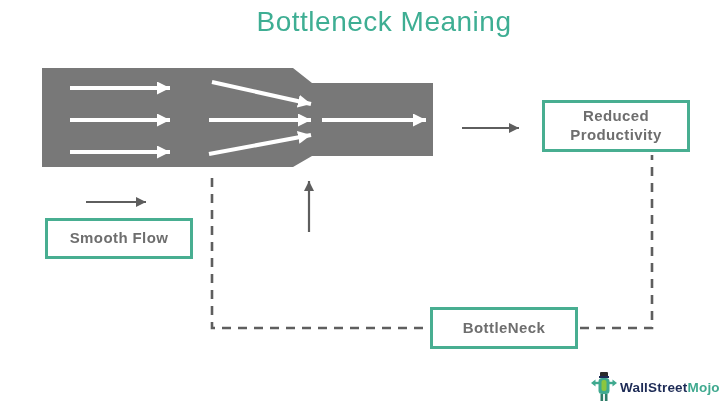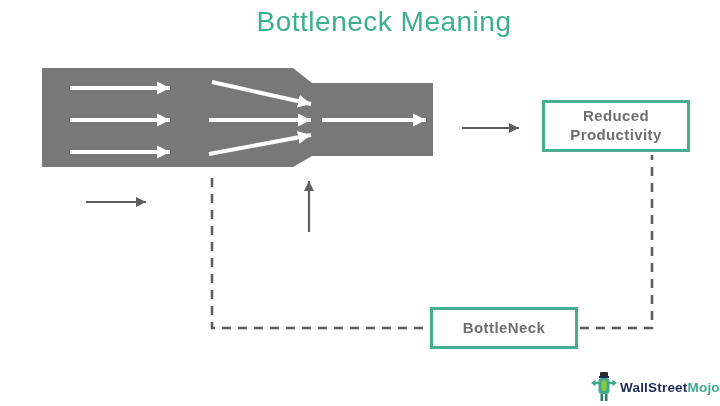--- a/index.html
+++ b/index.html
@@ -103,20 +103,23 @@
     <line x1="322" y1="120" x2="426" y2="120" stroke="var(--flow-white, #fff)" stroke-width="4" marker-end="url(#whiteHead)"></line>
 
     <line x1="86" y1="202" x2="146" y2="202" stroke="var(--connector-gray, #5E5E5E)" stroke-width="2.2" marker-end="url(#grayHead)"></line>
     <line x1="462" y1="128" x2="519" y2="128" stroke="var(--connector-gray, #5E5E5E)" stroke-width="2.2" marker-end="url(#grayHead)"></line>
     <line x1="309" y1="232" x2="309" y2="181" stroke="var(--connector-gray, #5E5E5E)" stroke-width="2.2" marker-end="url(#grayHead)"></line>
 
     <path d="M212,178 L212,328 L428,328" fill="none" stroke="var(--connector-gray, #5E5E5E)" stroke-width="2.6" stroke-dasharray="9 7"></path>
     <path d="M580,328 L652,328 L652,155" fill="none" stroke="var(--connector-gray, #5E5E5E)" stroke-width="2.6" stroke-dasharray="9 7"></path>
   </svg>
 
+  <div class="label-box box-smooth-flow">
+    <span>Smooth Flow</span>
+  </div>
   <div class="label-box box-reduced">
     <span>Reduced Productivity</span>
   </div>
   <div class="label-box box-bottleneck">
     <span>BottleNeck</span>
   </div>
 
   <div class="logo">
     <svg width="26" height="32" viewBox="0 0 26 32">
 

